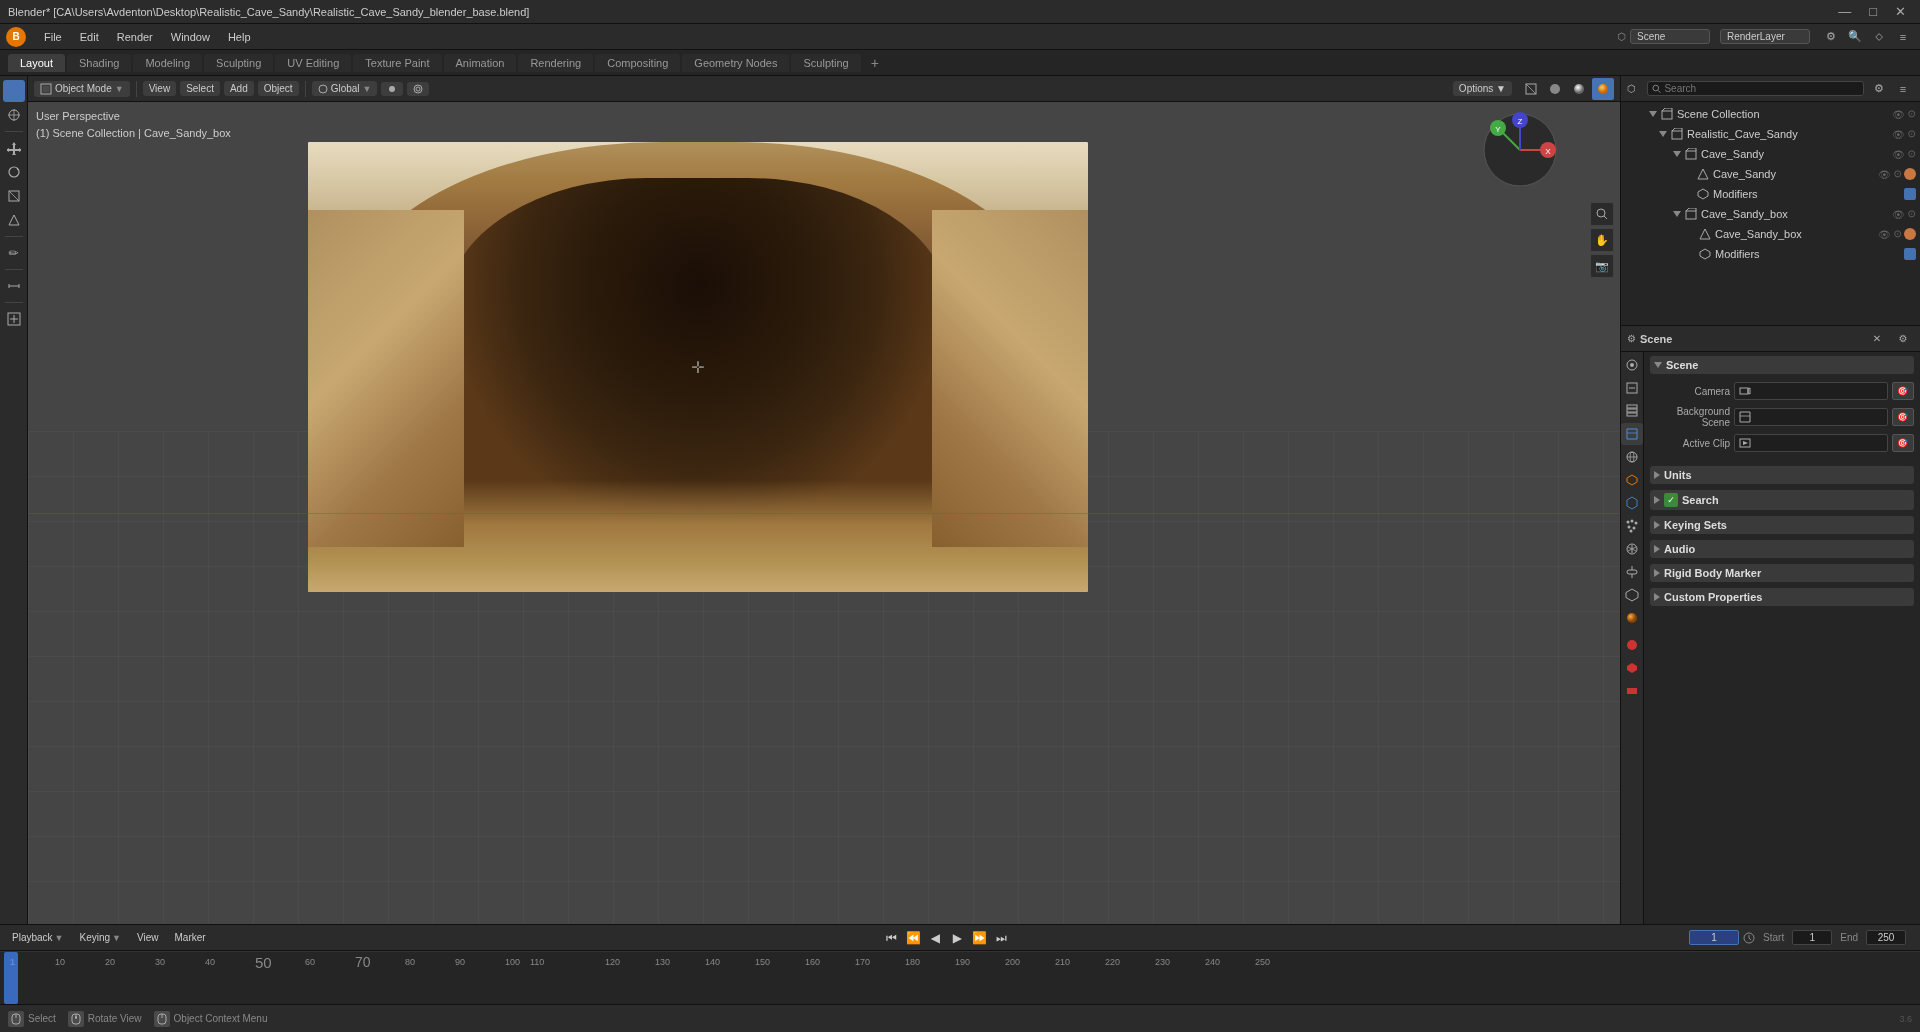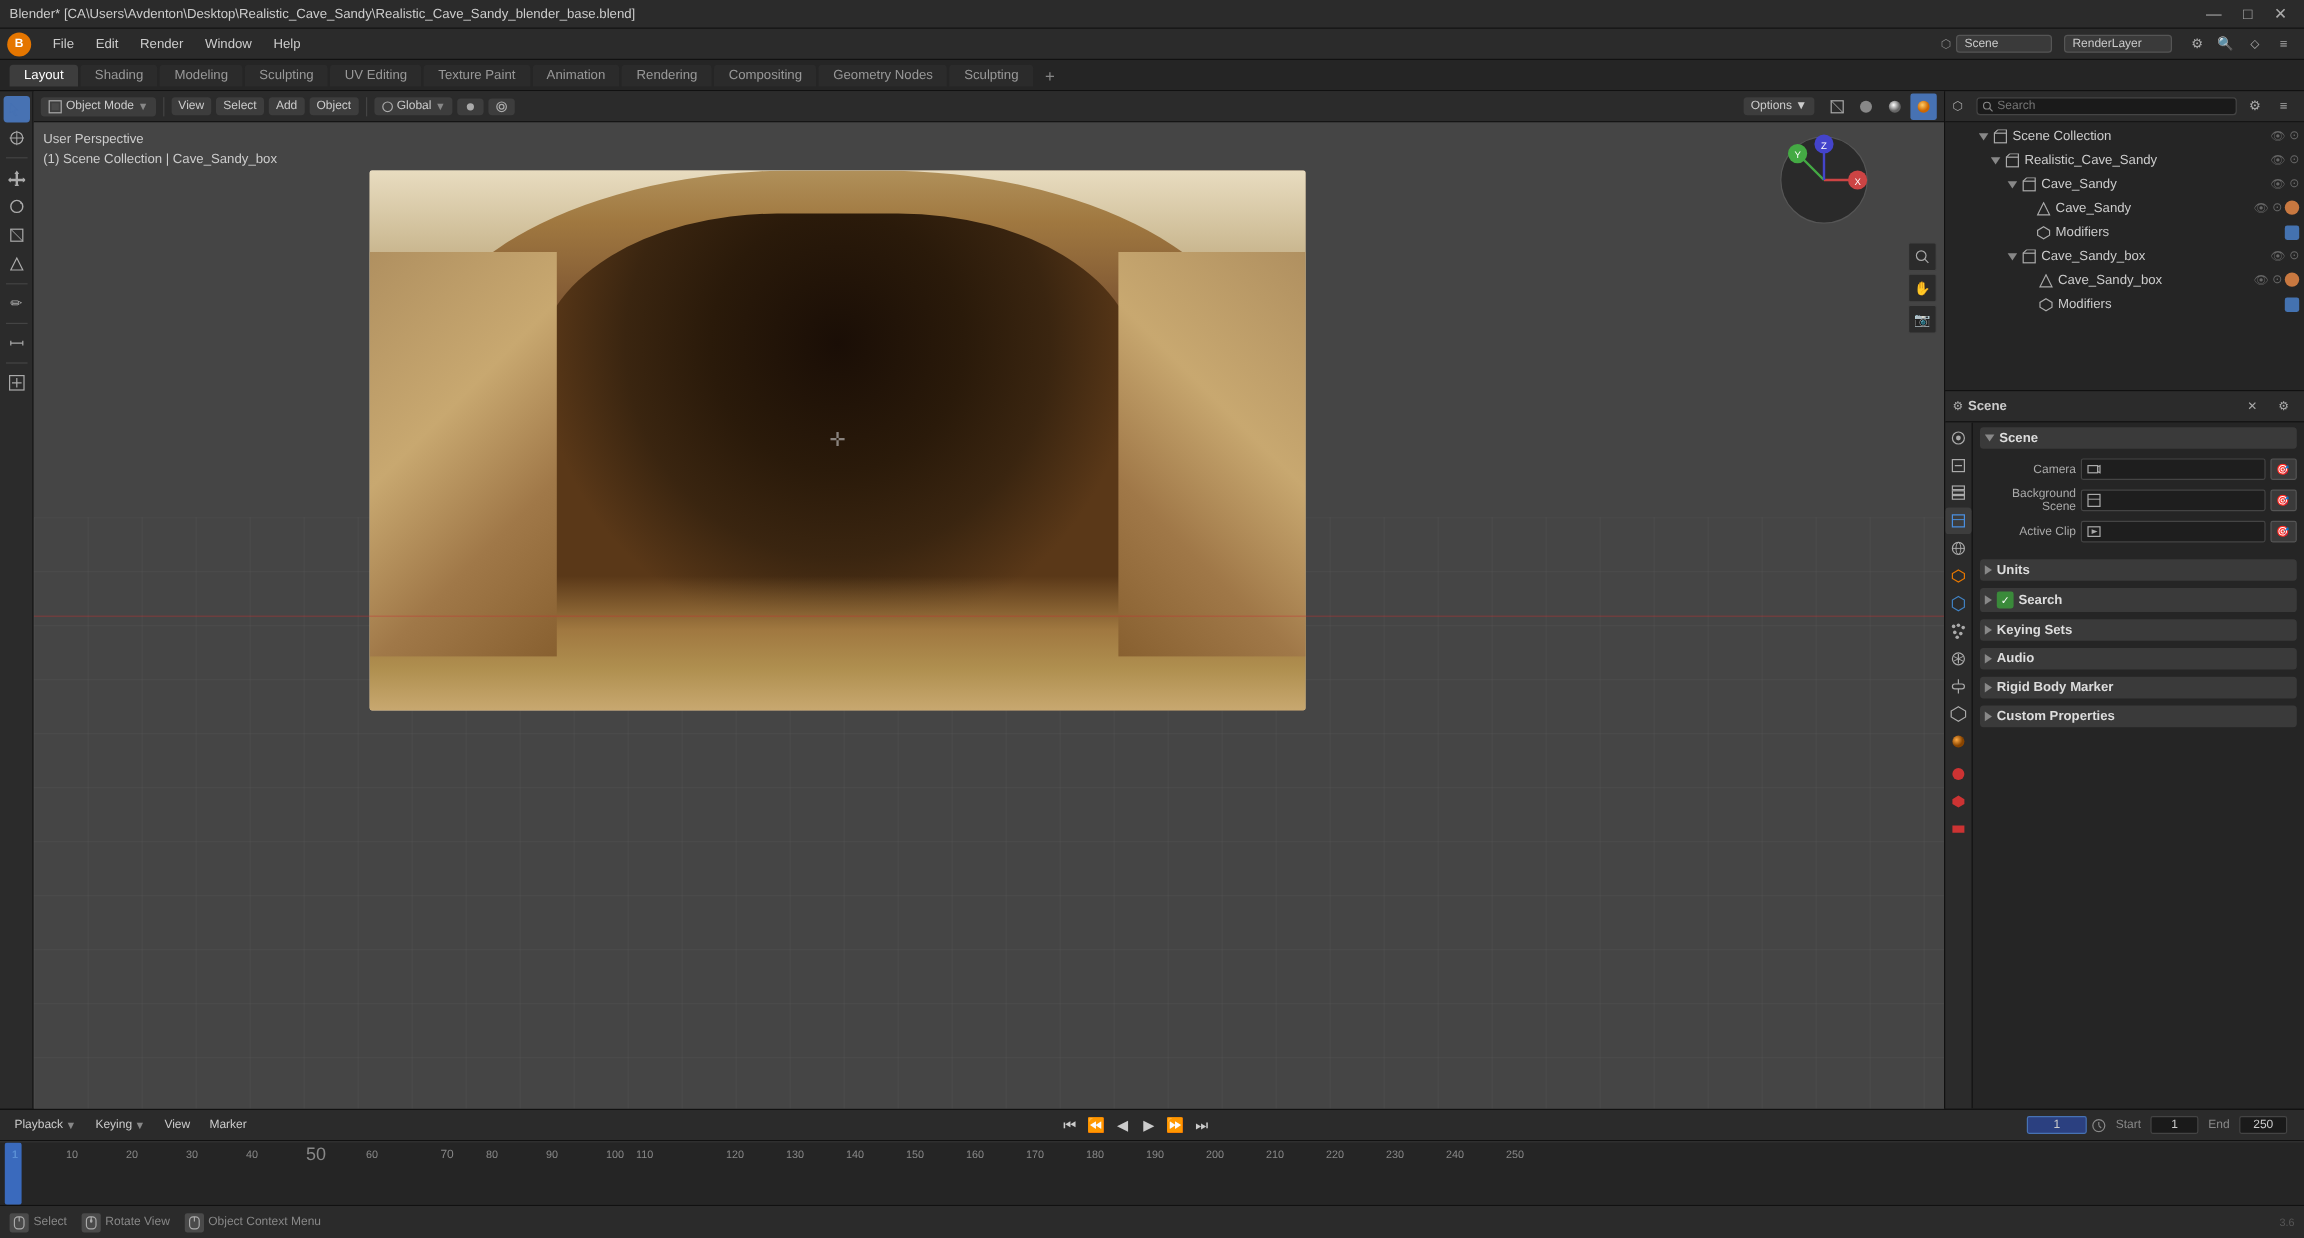--- a/index.html
+++ b/index.html
@@ -1120,21 +1120,21 @@
     <div class="blue-marker" style="left:4px;width:14px;"></div>
 
     <div style="position:absolute;top:0;left:0;right:0;height:20px;display:flex;align-items:center;">
       <div style="position:absolute;left:10px;font-size:9px;color:#5a8fd5;font-weight:bold;">1</div>
       <div style="position:absolute;left:55px;font-size:9px;color:#888;">10</div>
       <div style="position:absolute;left:105px;font-size:9px;color:#888;">20</div>
       <div style="position:absolute;left:155px;font-size:9px;color:#888;">30</div>
       <div style="position:absolute;left:205px;font-size:9px;color:#888;">40</div>
       <div style="position:absolute;left:255px;font-size:15px;color:#888;">50</div>
       <div style="position:absolute;left:305px;font-size:9px;color:#888;">60</div>
-      <div style="position:absolute;left:355px;font-size:10px;color:#888;margin-left:12px;">70</div>
+      <div style="position:absolute;left:355px;font-size:14px;color:#888;">70</div>
       <div style="position:absolute;left:405px;font-size:9px;color:#888;">80</div>
       <div style="position:absolute;left:455px;font-size:9px;color:#888;">90</div>
       <div style="position:absolute;left:505px;font-size:9px;color:#888;">100</div>
       <div style="position:absolute;left:530px;font-size:9px;color:#888;">110</div>
       <div style="position:absolute;left:605px;font-size:9px;color:#888;">120</div>
       <div style="position:absolute;left:655px;font-size:9px;color:#888;">130</div>
       <div style="position:absolute;left:705px;font-size:9px;color:#888;">140</div>
       <div style="position:absolute;left:755px;font-size:9px;color:#888;">150</div>
       <div style="position:absolute;left:805px;font-size:9px;color:#888;">160</div>
       <div style="position:absolute;left:855px;font-size:9px;color:#888;">170</div>

